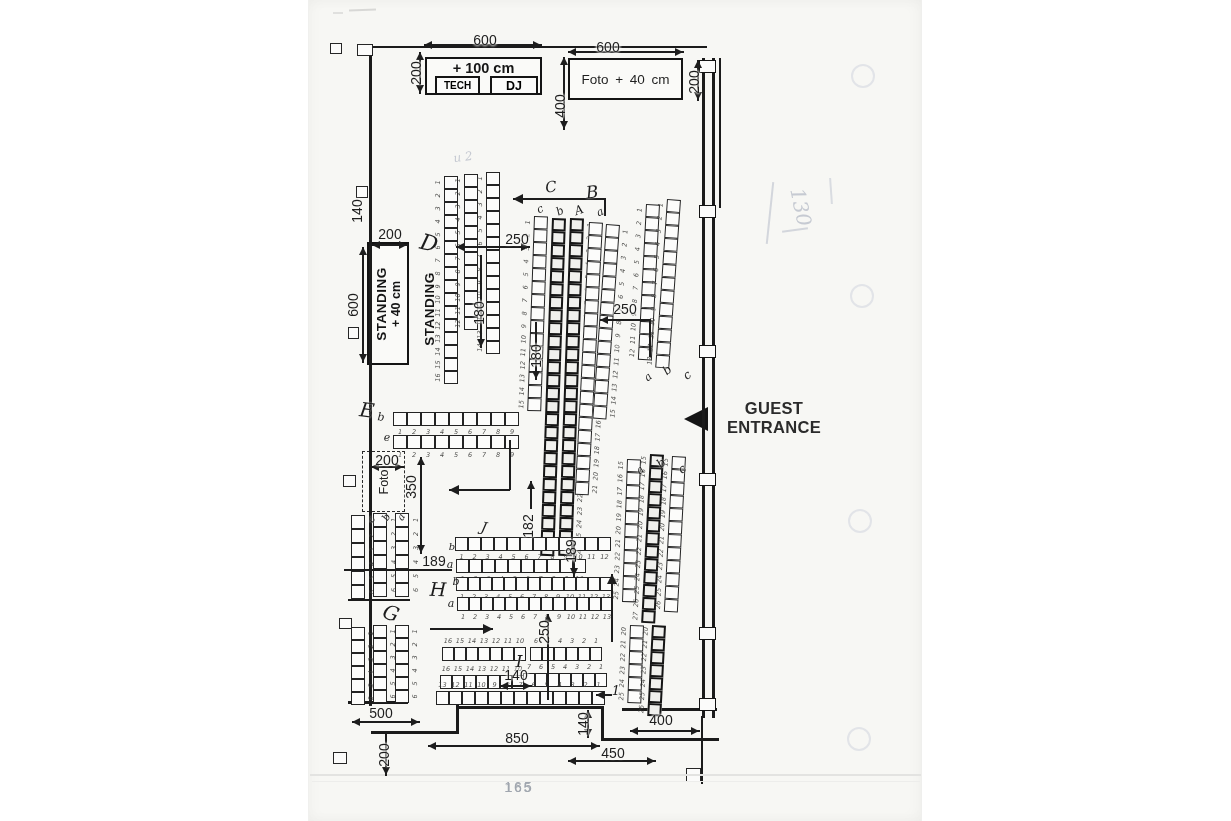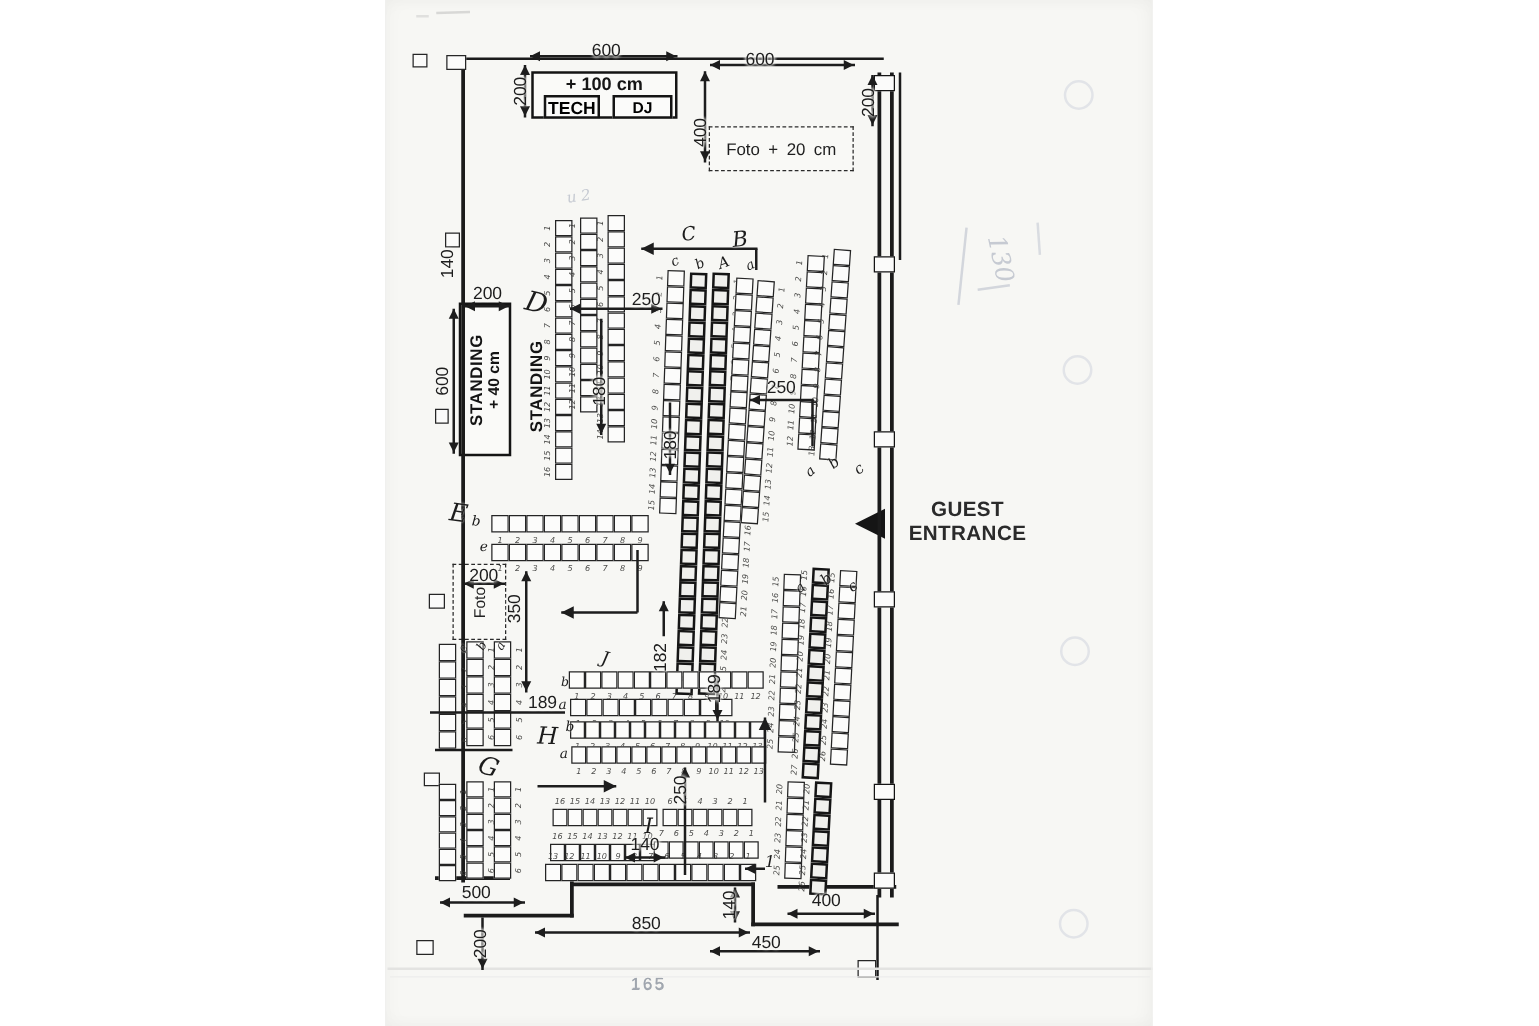--- a/index.html
+++ b/index.html
@@ -23,21 +23,21 @@
           text-shadow:0 0 2px #f7f7f4;}
   .pencil{font-family:"DejaVu Serif",serif;font-style:italic;white-space:nowrap;}
   .rowWrap{position:absolute;}
   .seat{position:absolute;box-sizing:border-box;border:1.4px solid #242424;background:#fcfcfb;}
   .dark .seat{border-width:2.2px;border-color:#151515;background:#f0f0ed;}
   .nums span{position:absolute;font:italic 6.5px "DejaVu Sans",sans-serif;color:#3a3a38;opacity:.9;}
   #stage{left:425px;top:57px;width:117px;height:38px;}
   #stageLabel{position:absolute;left:0;top:1px;width:100%;text-align:center;
               font-weight:bold;font-size:14.5px;color:#161616;}
   #techBox{position:absolute;left:8px;top:17px;width:45px;height:19px;border:2px solid #141414;
-           font-weight:bold;font-size:14px;display:flex;align-items:center;justify-content:center;box-sizing:border-box;background:#fbfbfa;}
+           font-weight:bold;font-size:10px;display:flex;align-items:center;justify-content:center;box-sizing:border-box;background:#fbfbfa;}
   #djBox{position:absolute;left:63px;top:17px;width:48px;height:19px;border:2px solid #141414;
          font-weight:bold;font-size:12.5px;display:flex;align-items:center;justify-content:center;box-sizing:border-box;background:#fbfbfa;}
   .fotoBox{display:flex;align-items:center;justify-content:center;font-size:13.5px;color:#1f1f1f;word-spacing:3px;}
   #foto1{left:568px;top:58px;width:115px;height:42px;}
   #foto2{left:567px;top:101px;width:116px;height:36px;}
   #foto3{left:566px;top:138px;width:117px;height:38px;}
   #standing{left:367px;top:242px;width:42px;height:123px;}
   #standingInner{position:absolute;left:50%;top:50%;width:120px;
                  transform:translate(-50%,-50%) rotate(-90deg);text-align:center;color:#141414;}
   #standingInner .l1{font-weight:bold;font-size:13.5px;letter-spacing:.5px;}
@@ -60,22 +60,22 @@
 <div id="canvas">
   <div id="page"></div>
   <div id="plan">
 
     <div id="stage" class="box">
       <div id="stageLabel">+ 100 cm</div>
       <div id="techBox">TECH</div>
       <div id="djBox">DJ</div>
     </div>
 
-    <div id="foto2" class="dashedbox fotoBox">
-      <span>Foto + 20 cm</span>
+    <div id="foto1" class="box fotoBox">
+      <span>Foto + 40 cm</span>
     </div>
 
     <div id="standing" class="box">
       <div id="standingInner">
         <div class="l1">STANDING</div>
         <div class="l2">+ 40 cm</div>
       </div>
     </div>
     <div id="standing2">
       <span>STANDING</span>

